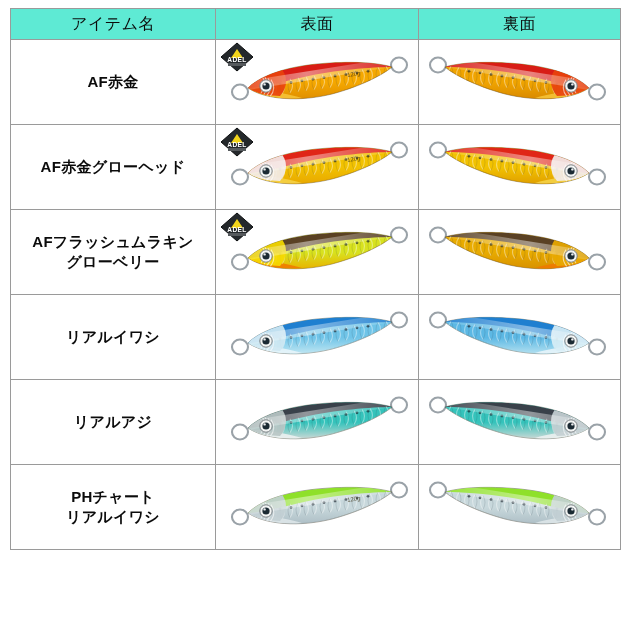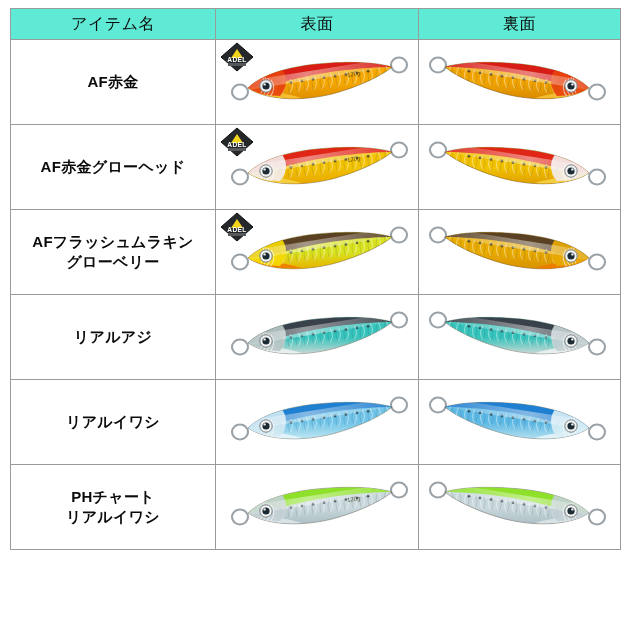--- a/index.html
+++ b/index.html
@@ -667,20 +667,205 @@
   <circle cx="42.6" cy="34.4" r="1.2" fill="#ffffff" opacity=".9"></circle>
   </g>
 
           </svg>
               </div>
             </div>
           </td>
         </tr>
         <tr>
           <td class="name-cell">
+            <div>リアルイワシ</div>
+          </td>
+          <td class="img-cell">
+            <div class="lure-wrap">
+              <div style="padding-top: 10px;">
+                <svg class="lure-svg" width="190" height="62" viewBox="0 0 190 62" role="img" aria-label="リアルイワシ 表面">
+            <g transform="">
+  <defs>
+    <linearGradient id="g3front-mid" x1="0" y1="0" x2="0" y2="1">
+      <stop offset="0%" stop-color="#6fc4e8"></stop>
+      <stop offset="55%" stop-color="#6fc4e8"></stop>
+      <stop offset="100%" stop-color="#bfe6f2"></stop>
+    </linearGradient>
+    <linearGradient id="g3front-shine" x1="0" y1="0" x2="1" y2="0">
+      <stop offset="0%" stop-color="rgba(255,255,255,0)"></stop>
+      <stop offset="45%" stop-color="rgba(255,255,255,.45)"></stop>
+      <stop offset="100%" stop-color="rgba(255,255,255,0)"></stop>
+    </linearGradient>
+    <clipPath id="g3front-clip">
+                        <path d="M 26 38 C 40 24, 70 15, 108 13 C 140 11, 160 14, 170 17 C 162 24, 140 36, 110 44 C 78 52, 44 50, 26 38 Z"></path>
+                      </clipPath>
+  </defs>
+
+  <g stroke="#9aa2a8" stroke-width="2.1" fill="none">
+    <ellipse cx="18" cy="42" rx="8" ry="7.5"></ellipse>
+    <ellipse cx="177" cy="15" rx="8" ry="7.5"></ellipse>
+  </g>
+
+  <path d="M 26 38 C 40 24, 70 15, 108 13 C 140 11, 160 14, 170 17 C 162 24, 140 36, 110 44 C 78 52, 44 50, 26 38 Z" fill="url(#g3front-mid)" stroke="rgba(60,50,30,.45)" stroke-width="0.9"></path>
+
+  <g clip-path="url(#g3front-clip)">
+    <path d="M 26 38 C 40 24, 70 15, 108 13 C 140 11, 160 14, 170 17 C 150 17, 112 20, 82 27 C 56 33, 36 38, 26 38 Z" fill="#1f7fd0"></path>
+    <path d="M 30 41 C 52 49, 82 50, 112 43 C 136 37, 156 27, 170 17 C 158 31, 132 42, 104 47 C 72 53, 44 50, 30 41 Z" fill="#bfe6f2" opacity="0.55"></path>
+    <path d="M 27 39 C 38 46, 58 50, 80 48 C 68 44, 48 41, 27 39 Z" fill="#eaf6fa" opacity="0.85"></path>
+    <path d="M 44 32 q 5 7 0 14" fill="none" stroke="rgba(255,255,255,.40)" stroke-width="1.1"></path>
+                      <path d="M 44 32 q -4 7 0 14" fill="none" stroke="rgba(40,60,70,.18)" stroke-width="0.8"></path>
+                      <path d="M 52 30.95 q 5 7 0 14" fill="none" stroke="rgba(255,255,255,.40)" stroke-width="1.1"></path>
+                      <path d="M 52 30.95 q -4 7 0 14" fill="none" stroke="rgba(40,60,70,.18)" stroke-width="0.8"></path>
+                      <path d="M 60 29.9 q 5 7 0 14" fill="none" stroke="rgba(255,255,255,.40)" stroke-width="1.1"></path>
+                      <path d="M 60 29.9 q -4 7 0 14" fill="none" stroke="rgba(40,60,70,.18)" stroke-width="0.8"></path>
+                      <path d="M 68 28.85 q 5 7 0 14" fill="none" stroke="rgba(255,255,255,.40)" stroke-width="1.1"></path>
+                      <path d="M 68 28.85 q -4 7 0 14" fill="none" stroke="rgba(40,60,70,.18)" stroke-width="0.8"></path>
+                      <path d="M 76 27.8 q 5 7 0 14" fill="none" stroke="rgba(255,255,255,.40)" stroke-width="1.1"></path>
+                      <path d="M 76 27.8 q -4 7 0 14" fill="none" stroke="rgba(40,60,70,.18)" stroke-width="0.8"></path>
+                      <path d="M 84 26.75 q 5 7 0 14" fill="none" stroke="rgba(255,255,255,.40)" stroke-width="1.1"></path>
+                      <path d="M 84 26.75 q -4 7 0 14" fill="none" stroke="rgba(40,60,70,.18)" stroke-width="0.8"></path>
+                      <path d="M 92 25.7 q 5 7 0 14" fill="none" stroke="rgba(255,255,255,.40)" stroke-width="1.1"></path>
+                      <path d="M 92 25.7 q -4 7 0 14" fill="none" stroke="rgba(40,60,70,.18)" stroke-width="0.8"></path>
+                      <path d="M 100 24.65 q 5 7 0 14" fill="none" stroke="rgba(255,255,255,.40)" stroke-width="1.1"></path>
+                      <path d="M 100 24.65 q -4 7 0 14" fill="none" stroke="rgba(40,60,70,.18)" stroke-width="0.8"></path>
+                      <path d="M 108 23.6 q 5 7 0 14" fill="none" stroke="rgba(255,255,255,.40)" stroke-width="1.1"></path>
+                      <path d="M 108 23.6 q -4 7 0 14" fill="none" stroke="rgba(40,60,70,.18)" stroke-width="0.8"></path>
+                      <path d="M 116 22.549999999999997 q 5 7 0 14" fill="none" stroke="rgba(255,255,255,.40)" stroke-width="1.1"></path>
+                      <path d="M 116 22.549999999999997 q -4 7 0 14" fill="none" stroke="rgba(40,60,70,.18)" stroke-width="0.8"></path>
+                      <path d="M 124 21.5 q 5 7 0 14" fill="none" stroke="rgba(255,255,255,.40)" stroke-width="1.1"></path>
+                      <path d="M 124 21.5 q -4 7 0 14" fill="none" stroke="rgba(40,60,70,.18)" stroke-width="0.8"></path>
+                      <path d="M 132 20.45 q 5 7 0 14" fill="none" stroke="rgba(255,255,255,.40)" stroke-width="1.1"></path>
+                      <path d="M 132 20.45 q -4 7 0 14" fill="none" stroke="rgba(40,60,70,.18)" stroke-width="0.8"></path>
+                      <path d="M 140 19.4 q 5 7 0 14" fill="none" stroke="rgba(255,255,255,.40)" stroke-width="1.1"></path>
+                      <path d="M 140 19.4 q -4 7 0 14" fill="none" stroke="rgba(40,60,70,.18)" stroke-width="0.8"></path>
+                      <path d="M 148 18.35 q 5 7 0 14" fill="none" stroke="rgba(255,255,255,.40)" stroke-width="1.1"></path>
+                      <path d="M 148 18.35 q -4 7 0 14" fill="none" stroke="rgba(40,60,70,.18)" stroke-width="0.8"></path>
+                      <path d="M 156 17.299999999999997 q 5 7 0 14" fill="none" stroke="rgba(255,255,255,.40)" stroke-width="1.1"></path>
+                      <path d="M 156 17.299999999999997 q -4 7 0 14" fill="none" stroke="rgba(40,60,70,.18)" stroke-width="0.8"></path>
+                      <path d="M 164 16.25 q 5 7 0 14" fill="none" stroke="rgba(255,255,255,.40)" stroke-width="1.1"></path>
+                      <path d="M 164 16.25 q -4 7 0 14" fill="none" stroke="rgba(40,60,70,.18)" stroke-width="0.8"></path>
+    <circle cx="58" cy="34" r="1.4" fill="rgba(20,30,40,.65)"></circle>
+                      <circle cx="69" cy="32.4" r="1.4" fill="rgba(20,30,40,.65)"></circle>
+                      <circle cx="80" cy="30.8" r="1.4" fill="rgba(20,30,40,.65)"></circle>
+                      <circle cx="91" cy="29.2" r="1.4" fill="rgba(20,30,40,.65)"></circle>
+                      <circle cx="102" cy="27.6" r="1.4" fill="rgba(20,30,40,.65)"></circle>
+                      <circle cx="113" cy="26" r="1.4" fill="rgba(20,30,40,.65)"></circle>
+                      <circle cx="124" cy="24.4" r="1.4" fill="rgba(20,30,40,.65)"></circle>
+                      <circle cx="135" cy="22.799999999999997" r="1.4" fill="rgba(20,30,40,.65)"></circle>
+                      <circle cx="146" cy="21.2" r="1.4" fill="rgba(20,30,40,.65)"></circle>
+    <path d="M 26 38 C 33 28, 44 21, 58 17 C 66 25, 66 37, 58 46 C 44 46, 33 43, 26 38 Z" fill="#cfe8f2" opacity="0.92"></path>
+    <path d="M 40 26 q 6 9 -1 17" fill="none" stroke="rgba(255,255,255,.6)" stroke-width="1.1"></path>
+                      <path d="M 43 27.2 q 6 9 -1 17" fill="none" stroke="rgba(255,255,255,.6)" stroke-width="1.1"></path>
+                      <path d="M 46 28.4 q 6 9 -1 17" fill="none" stroke="rgba(255,255,255,.6)" stroke-width="1.1"></path>
+                      <path d="M 49 29.6 q 6 9 -1 17" fill="none" stroke="rgba(255,255,255,.6)" stroke-width="1.1"></path>
+    <rect x="0" y="20" width="190" height="9" fill="url(#g3front-shine)" transform="rotate(-9 95 31)"></rect>
+  </g>
+
+  <circle cx="44" cy="36" r="6.2" fill="#f2f4f3" stroke="#6d7478" stroke-width="0.9"></circle>
+  <circle cx="44" cy="36" r="3.6" fill="#1b2a33"></circle>
+  <circle cx="42.6" cy="34.4" r="1.2" fill="#ffffff" opacity=".9"></circle>
+  </g>
+
+          </svg>
+              </div>
+            </div>
+          </td>
+          <td class="img-cell">
+            <div class="lure-wrap">
+              <div style="padding-top: 10px;">
+                <svg class="lure-svg" width="190" height="62" viewBox="0 0 190 62" role="img" aria-label="リアルイワシ 裏面">
+            <g transform="translate(190,0) scale(-1,1)">
+  <defs>
+    <linearGradient id="g3back-mid" x1="0" y1="0" x2="0" y2="1">
+      <stop offset="0%" stop-color="#5cb8e4"></stop>
+      <stop offset="55%" stop-color="#5cb8e4"></stop>
+      <stop offset="100%" stop-color="#b2e0f0"></stop>
+    </linearGradient>
+    <linearGradient id="g3back-shine" x1="0" y1="0" x2="1" y2="0">
+      <stop offset="0%" stop-color="rgba(255,255,255,0)"></stop>
+      <stop offset="45%" stop-color="rgba(255,255,255,.45)"></stop>
+      <stop offset="100%" stop-color="rgba(255,255,255,0)"></stop>
+    </linearGradient>
+    <clipPath id="g3back-clip">
+                        <path d="M 26 38 C 40 24, 70 15, 108 13 C 140 11, 160 14, 170 17 C 162 24, 140 36, 110 44 C 78 52, 44 50, 26 38 Z"></path>
+                      </clipPath>
+  </defs>
+
+  <g stroke="#9aa2a8" stroke-width="2.1" fill="none">
+    <ellipse cx="18" cy="42" rx="8" ry="7.5"></ellipse>
+    <ellipse cx="177" cy="15" rx="8" ry="7.5"></ellipse>
+  </g>
+
+  <path d="M 26 38 C 40 24, 70 15, 108 13 C 140 11, 160 14, 170 17 C 162 24, 140 36, 110 44 C 78 52, 44 50, 26 38 Z" fill="url(#g3back-mid)" stroke="rgba(60,50,30,.45)" stroke-width="0.9"></path>
+
+  <g clip-path="url(#g3back-clip)">
+    <path d="M 26 38 C 40 24, 70 15, 108 13 C 140 11, 160 14, 170 17 C 150 17, 112 20, 82 27 C 56 33, 36 38, 26 38 Z" fill="#1f7fd0"></path>
+    <path d="M 30 41 C 52 49, 82 50, 112 43 C 136 37, 156 27, 170 17 C 158 31, 132 42, 104 47 C 72 53, 44 50, 30 41 Z" fill="#b2e0f0" opacity="0.55"></path>
+    <path d="M 27 39 C 38 46, 58 50, 80 48 C 68 44, 48 41, 27 39 Z" fill="#eaf6fa" opacity="0.85"></path>
+    <path d="M 44 32 q 5 7 0 14" fill="none" stroke="rgba(255,255,255,.40)" stroke-width="1.1"></path>
+                      <path d="M 44 32 q -4 7 0 14" fill="none" stroke="rgba(40,60,70,.18)" stroke-width="0.8"></path>
+                      <path d="M 52 30.95 q 5 7 0 14" fill="none" stroke="rgba(255,255,255,.40)" stroke-width="1.1"></path>
+                      <path d="M 52 30.95 q -4 7 0 14" fill="none" stroke="rgba(40,60,70,.18)" stroke-width="0.8"></path>
+                      <path d="M 60 29.9 q 5 7 0 14" fill="none" stroke="rgba(255,255,255,.40)" stroke-width="1.1"></path>
+                      <path d="M 60 29.9 q -4 7 0 14" fill="none" stroke="rgba(40,60,70,.18)" stroke-width="0.8"></path>
+                      <path d="M 68 28.85 q 5 7 0 14" fill="none" stroke="rgba(255,255,255,.40)" stroke-width="1.1"></path>
+                      <path d="M 68 28.85 q -4 7 0 14" fill="none" stroke="rgba(40,60,70,.18)" stroke-width="0.8"></path>
+                      <path d="M 76 27.8 q 5 7 0 14" fill="none" stroke="rgba(255,255,255,.40)" stroke-width="1.1"></path>
+                      <path d="M 76 27.8 q -4 7 0 14" fill="none" stroke="rgba(40,60,70,.18)" stroke-width="0.8"></path>
+                      <path d="M 84 26.75 q 5 7 0 14" fill="none" stroke="rgba(255,255,255,.40)" stroke-width="1.1"></path>
+                      <path d="M 84 26.75 q -4 7 0 14" fill="none" stroke="rgba(40,60,70,.18)" stroke-width="0.8"></path>
+                      <path d="M 92 25.7 q 5 7 0 14" fill="none" stroke="rgba(255,255,255,.40)" stroke-width="1.1"></path>
+                      <path d="M 92 25.7 q -4 7 0 14" fill="none" stroke="rgba(40,60,70,.18)" stroke-width="0.8"></path>
+                      <path d="M 100 24.65 q 5 7 0 14" fill="none" stroke="rgba(255,255,255,.40)" stroke-width="1.1"></path>
+                      <path d="M 100 24.65 q -4 7 0 14" fill="none" stroke="rgba(40,60,70,.18)" stroke-width="0.8"></path>
+                      <path d="M 108 23.6 q 5 7 0 14" fill="none" stroke="rgba(255,255,255,.40)" stroke-width="1.1"></path>
+                      <path d="M 108 23.6 q -4 7 0 14" fill="none" stroke="rgba(40,60,70,.18)" stroke-width="0.8"></path>
+                      <path d="M 116 22.549999999999997 q 5 7 0 14" fill="none" stroke="rgba(255,255,255,.40)" stroke-width="1.1"></path>
+                      <path d="M 116 22.549999999999997 q -4 7 0 14" fill="none" stroke="rgba(40,60,70,.18)" stroke-width="0.8"></path>
+                      <path d="M 124 21.5 q 5 7 0 14" fill="none" stroke="rgba(255,255,255,.40)" stroke-width="1.1"></path>
+                      <path d="M 124 21.5 q -4 7 0 14" fill="none" stroke="rgba(40,60,70,.18)" stroke-width="0.8"></path>
+                      <path d="M 132 20.45 q 5 7 0 14" fill="none" stroke="rgba(255,255,255,.40)" stroke-width="1.1"></path>
+                      <path d="M 132 20.45 q -4 7 0 14" fill="none" stroke="rgba(40,60,70,.18)" stroke-width="0.8"></path>
+                      <path d="M 140 19.4 q 5 7 0 14" fill="none" stroke="rgba(255,255,255,.40)" stroke-width="1.1"></path>
+                      <path d="M 140 19.4 q -4 7 0 14" fill="none" stroke="rgba(40,60,70,.18)" stroke-width="0.8"></path>
+                      <path d="M 148 18.35 q 5 7 0 14" fill="none" stroke="rgba(255,255,255,.40)" stroke-width="1.1"></path>
+                      <path d="M 148 18.35 q -4 7 0 14" fill="none" stroke="rgba(40,60,70,.18)" stroke-width="0.8"></path>
+                      <path d="M 156 17.299999999999997 q 5 7 0 14" fill="none" stroke="rgba(255,255,255,.40)" stroke-width="1.1"></path>
+                      <path d="M 156 17.299999999999997 q -4 7 0 14" fill="none" stroke="rgba(40,60,70,.18)" stroke-width="0.8"></path>
+                      <path d="M 164 16.25 q 5 7 0 14" fill="none" stroke="rgba(255,255,255,.40)" stroke-width="1.1"></path>
+                      <path d="M 164 16.25 q -4 7 0 14" fill="none" stroke="rgba(40,60,70,.18)" stroke-width="0.8"></path>
+    <circle cx="58" cy="34" r="1.4" fill="rgba(20,30,40,.65)"></circle>
+                      <circle cx="69" cy="32.4" r="1.4" fill="rgba(20,30,40,.65)"></circle>
+                      <circle cx="80" cy="30.8" r="1.4" fill="rgba(20,30,40,.65)"></circle>
+                      <circle cx="91" cy="29.2" r="1.4" fill="rgba(20,30,40,.65)"></circle>
+                      <circle cx="102" cy="27.6" r="1.4" fill="rgba(20,30,40,.65)"></circle>
+                      <circle cx="113" cy="26" r="1.4" fill="rgba(20,30,40,.65)"></circle>
+                      <circle cx="124" cy="24.4" r="1.4" fill="rgba(20,30,40,.65)"></circle>
+                      <circle cx="135" cy="22.799999999999997" r="1.4" fill="rgba(20,30,40,.65)"></circle>
+                      <circle cx="146" cy="21.2" r="1.4" fill="rgba(20,30,40,.65)"></circle>
+    <path d="M 26 38 C 33 28, 44 21, 58 17 C 66 25, 66 37, 58 46 C 44 46, 33 43, 26 38 Z" fill="#d8eef5" opacity="0.92"></path>
+    <path d="M 40 26 q 6 9 -1 17" fill="none" stroke="rgba(255,255,255,.6)" stroke-width="1.1"></path>
+                      <path d="M 43 27.2 q 6 9 -1 17" fill="none" stroke="rgba(255,255,255,.6)" stroke-width="1.1"></path>
+                      <path d="M 46 28.4 q 6 9 -1 17" fill="none" stroke="rgba(255,255,255,.6)" stroke-width="1.1"></path>
+                      <path d="M 49 29.6 q 6 9 -1 17" fill="none" stroke="rgba(255,255,255,.6)" stroke-width="1.1"></path>
+    <rect x="0" y="20" width="190" height="9" fill="url(#g3back-shine)" transform="rotate(-9 95 31)"></rect>
+  </g>
+
+  <circle cx="44" cy="36" r="6.2" fill="#f2f4f3" stroke="#6d7478" stroke-width="0.9"></circle>
+  <circle cx="44" cy="36" r="3.6" fill="#1b2a33"></circle>
+  <circle cx="42.6" cy="34.4" r="1.2" fill="#ffffff" opacity=".9"></circle>
+  </g>
+
+          </svg>
+              </div>
+            </div>
+          </td>
+        </tr>
+        <tr>
+          <td class="name-cell">
             <div>リアルアジ</div>
           </td>
           <td class="img-cell">
             <div class="lure-wrap">
               <div style="padding-top: 10px;">
                 <svg class="lure-svg" width="190" height="62" viewBox="0 0 190 62" role="img" aria-label="リアルアジ 表面">
             <g transform="">
   <defs>
     <linearGradient id="g4front-mid" x1="0" y1="0" x2="0" y2="1">
       <stop offset="0%" stop-color="#35c3bb"></stop>
@@ -852,205 +1037,20 @@
   <circle cx="42.6" cy="34.4" r="1.2" fill="#ffffff" opacity=".9"></circle>
   </g>
 
           </svg>
               </div>
             </div>
           </td>
         </tr>
         <tr>
           <td class="name-cell">
-            <div>リアルイワシ</div>
-          </td>
-          <td class="img-cell">
-            <div class="lure-wrap">
-              <div style="padding-top: 10px;">
-                <svg class="lure-svg" width="190" height="62" viewBox="0 0 190 62" role="img" aria-label="リアルイワシ 表面">
-            <g transform="">
-  <defs>
-    <linearGradient id="g3front-mid" x1="0" y1="0" x2="0" y2="1">
-      <stop offset="0%" stop-color="#6fc4e8"></stop>
-      <stop offset="55%" stop-color="#6fc4e8"></stop>
-      <stop offset="100%" stop-color="#bfe6f2"></stop>
-    </linearGradient>
-    <linearGradient id="g3front-shine" x1="0" y1="0" x2="1" y2="0">
-      <stop offset="0%" stop-color="rgba(255,255,255,0)"></stop>
-      <stop offset="45%" stop-color="rgba(255,255,255,.45)"></stop>
-      <stop offset="100%" stop-color="rgba(255,255,255,0)"></stop>
-    </linearGradient>
-    <clipPath id="g3front-clip">
-                        <path d="M 26 38 C 40 24, 70 15, 108 13 C 140 11, 160 14, 170 17 C 162 24, 140 36, 110 44 C 78 52, 44 50, 26 38 Z"></path>
-                      </clipPath>
-  </defs>
-
-  <g stroke="#9aa2a8" stroke-width="2.1" fill="none">
-    <ellipse cx="18" cy="42" rx="8" ry="7.5"></ellipse>
-    <ellipse cx="177" cy="15" rx="8" ry="7.5"></ellipse>
-  </g>
-
-  <path d="M 26 38 C 40 24, 70 15, 108 13 C 140 11, 160 14, 170 17 C 162 24, 140 36, 110 44 C 78 52, 44 50, 26 38 Z" fill="url(#g3front-mid)" stroke="rgba(60,50,30,.45)" stroke-width="0.9"></path>
-
-  <g clip-path="url(#g3front-clip)">
-    <path d="M 26 38 C 40 24, 70 15, 108 13 C 140 11, 160 14, 170 17 C 150 17, 112 20, 82 27 C 56 33, 36 38, 26 38 Z" fill="#1f7fd0"></path>
-    <path d="M 30 41 C 52 49, 82 50, 112 43 C 136 37, 156 27, 170 17 C 158 31, 132 42, 104 47 C 72 53, 44 50, 30 41 Z" fill="#bfe6f2" opacity="0.55"></path>
-    <path d="M 27 39 C 38 46, 58 50, 80 48 C 68 44, 48 41, 27 39 Z" fill="#eaf6fa" opacity="0.85"></path>
-    <path d="M 44 32 q 5 7 0 14" fill="none" stroke="rgba(255,255,255,.40)" stroke-width="1.1"></path>
-                      <path d="M 44 32 q -4 7 0 14" fill="none" stroke="rgba(40,60,70,.18)" stroke-width="0.8"></path>
-                      <path d="M 52 30.95 q 5 7 0 14" fill="none" stroke="rgba(255,255,255,.40)" stroke-width="1.1"></path>
-                      <path d="M 52 30.95 q -4 7 0 14" fill="none" stroke="rgba(40,60,70,.18)" stroke-width="0.8"></path>
-                      <path d="M 60 29.9 q 5 7 0 14" fill="none" stroke="rgba(255,255,255,.40)" stroke-width="1.1"></path>
-                      <path d="M 60 29.9 q -4 7 0 14" fill="none" stroke="rgba(40,60,70,.18)" stroke-width="0.8"></path>
-                      <path d="M 68 28.85 q 5 7 0 14" fill="none" stroke="rgba(255,255,255,.40)" stroke-width="1.1"></path>
-                      <path d="M 68 28.85 q -4 7 0 14" fill="none" stroke="rgba(40,60,70,.18)" stroke-width="0.8"></path>
-                      <path d="M 76 27.8 q 5 7 0 14" fill="none" stroke="rgba(255,255,255,.40)" stroke-width="1.1"></path>
-                      <path d="M 76 27.8 q -4 7 0 14" fill="none" stroke="rgba(40,60,70,.18)" stroke-width="0.8"></path>
-                      <path d="M 84 26.75 q 5 7 0 14" fill="none" stroke="rgba(255,255,255,.40)" stroke-width="1.1"></path>
-                      <path d="M 84 26.75 q -4 7 0 14" fill="none" stroke="rgba(40,60,70,.18)" stroke-width="0.8"></path>
-                      <path d="M 92 25.7 q 5 7 0 14" fill="none" stroke="rgba(255,255,255,.40)" stroke-width="1.1"></path>
-                      <path d="M 92 25.7 q -4 7 0 14" fill="none" stroke="rgba(40,60,70,.18)" stroke-width="0.8"></path>
-                      <path d="M 100 24.65 q 5 7 0 14" fill="none" stroke="rgba(255,255,255,.40)" stroke-width="1.1"></path>
-                      <path d="M 100 24.65 q -4 7 0 14" fill="none" stroke="rgba(40,60,70,.18)" stroke-width="0.8"></path>
-                      <path d="M 108 23.6 q 5 7 0 14" fill="none" stroke="rgba(255,255,255,.40)" stroke-width="1.1"></path>
-                      <path d="M 108 23.6 q -4 7 0 14" fill="none" stroke="rgba(40,60,70,.18)" stroke-width="0.8"></path>
-                      <path d="M 116 22.549999999999997 q 5 7 0 14" fill="none" stroke="rgba(255,255,255,.40)" stroke-width="1.1"></path>
-                      <path d="M 116 22.549999999999997 q -4 7 0 14" fill="none" stroke="rgba(40,60,70,.18)" stroke-width="0.8"></path>
-                      <path d="M 124 21.5 q 5 7 0 14" fill="none" stroke="rgba(255,255,255,.40)" stroke-width="1.1"></path>
-                      <path d="M 124 21.5 q -4 7 0 14" fill="none" stroke="rgba(40,60,70,.18)" stroke-width="0.8"></path>
-                      <path d="M 132 20.45 q 5 7 0 14" fill="none" stroke="rgba(255,255,255,.40)" stroke-width="1.1"></path>
-                      <path d="M 132 20.45 q -4 7 0 14" fill="none" stroke="rgba(40,60,70,.18)" stroke-width="0.8"></path>
-                      <path d="M 140 19.4 q 5 7 0 14" fill="none" stroke="rgba(255,255,255,.40)" stroke-width="1.1"></path>
-                      <path d="M 140 19.4 q -4 7 0 14" fill="none" stroke="rgba(40,60,70,.18)" stroke-width="0.8"></path>
-                      <path d="M 148 18.35 q 5 7 0 14" fill="none" stroke="rgba(255,255,255,.40)" stroke-width="1.1"></path>
-                      <path d="M 148 18.35 q -4 7 0 14" fill="none" stroke="rgba(40,60,70,.18)" stroke-width="0.8"></path>
-                      <path d="M 156 17.299999999999997 q 5 7 0 14" fill="none" stroke="rgba(255,255,255,.40)" stroke-width="1.1"></path>
-                      <path d="M 156 17.299999999999997 q -4 7 0 14" fill="none" stroke="rgba(40,60,70,.18)" stroke-width="0.8"></path>
-                      <path d="M 164 16.25 q 5 7 0 14" fill="none" stroke="rgba(255,255,255,.40)" stroke-width="1.1"></path>
-                      <path d="M 164 16.25 q -4 7 0 14" fill="none" stroke="rgba(40,60,70,.18)" stroke-width="0.8"></path>
-    <circle cx="58" cy="34" r="1.4" fill="rgba(20,30,40,.65)"></circle>
-                      <circle cx="69" cy="32.4" r="1.4" fill="rgba(20,30,40,.65)"></circle>
-                      <circle cx="80" cy="30.8" r="1.4" fill="rgba(20,30,40,.65)"></circle>
-                      <circle cx="91" cy="29.2" r="1.4" fill="rgba(20,30,40,.65)"></circle>
-                      <circle cx="102" cy="27.6" r="1.4" fill="rgba(20,30,40,.65)"></circle>
-                      <circle cx="113" cy="26" r="1.4" fill="rgba(20,30,40,.65)"></circle>
-                      <circle cx="124" cy="24.4" r="1.4" fill="rgba(20,30,40,.65)"></circle>
-                      <circle cx="135" cy="22.799999999999997" r="1.4" fill="rgba(20,30,40,.65)"></circle>
-                      <circle cx="146" cy="21.2" r="1.4" fill="rgba(20,30,40,.65)"></circle>
-    <path d="M 26 38 C 33 28, 44 21, 58 17 C 66 25, 66 37, 58 46 C 44 46, 33 43, 26 38 Z" fill="#cfe8f2" opacity="0.92"></path>
-    <path d="M 40 26 q 6 9 -1 17" fill="none" stroke="rgba(255,255,255,.6)" stroke-width="1.1"></path>
-                      <path d="M 43 27.2 q 6 9 -1 17" fill="none" stroke="rgba(255,255,255,.6)" stroke-width="1.1"></path>
-                      <path d="M 46 28.4 q 6 9 -1 17" fill="none" stroke="rgba(255,255,255,.6)" stroke-width="1.1"></path>
-                      <path d="M 49 29.6 q 6 9 -1 17" fill="none" stroke="rgba(255,255,255,.6)" stroke-width="1.1"></path>
-    <rect x="0" y="20" width="190" height="9" fill="url(#g3front-shine)" transform="rotate(-9 95 31)"></rect>
-  </g>
-
-  <circle cx="44" cy="36" r="6.2" fill="#f2f4f3" stroke="#6d7478" stroke-width="0.9"></circle>
-  <circle cx="44" cy="36" r="3.6" fill="#1b2a33"></circle>
-  <circle cx="42.6" cy="34.4" r="1.2" fill="#ffffff" opacity=".9"></circle>
-  </g>
-
-          </svg>
-              </div>
-            </div>
-          </td>
-          <td class="img-cell">
-            <div class="lure-wrap">
-              <div style="padding-top: 10px;">
-                <svg class="lure-svg" width="190" height="62" viewBox="0 0 190 62" role="img" aria-label="リアルイワシ 裏面">
-            <g transform="translate(190,0) scale(-1,1)">
-  <defs>
-    <linearGradient id="g3back-mid" x1="0" y1="0" x2="0" y2="1">
-      <stop offset="0%" stop-color="#5cb8e4"></stop>
-      <stop offset="55%" stop-color="#5cb8e4"></stop>
-      <stop offset="100%" stop-color="#b2e0f0"></stop>
-    </linearGradient>
-    <linearGradient id="g3back-shine" x1="0" y1="0" x2="1" y2="0">
-      <stop offset="0%" stop-color="rgba(255,255,255,0)"></stop>
-      <stop offset="45%" stop-color="rgba(255,255,255,.45)"></stop>
-      <stop offset="100%" stop-color="rgba(255,255,255,0)"></stop>
-    </linearGradient>
-    <clipPath id="g3back-clip">
-                        <path d="M 26 38 C 40 24, 70 15, 108 13 C 140 11, 160 14, 170 17 C 162 24, 140 36, 110 44 C 78 52, 44 50, 26 38 Z"></path>
-                      </clipPath>
-  </defs>
-
-  <g stroke="#9aa2a8" stroke-width="2.1" fill="none">
-    <ellipse cx="18" cy="42" rx="8" ry="7.5"></ellipse>
-    <ellipse cx="177" cy="15" rx="8" ry="7.5"></ellipse>
-  </g>
-
-  <path d="M 26 38 C 40 24, 70 15, 108 13 C 140 11, 160 14, 170 17 C 162 24, 140 36, 110 44 C 78 52, 44 50, 26 38 Z" fill="url(#g3back-mid)" stroke="rgba(60,50,30,.45)" stroke-width="0.9"></path>
-
-  <g clip-path="url(#g3back-clip)">
-    <path d="M 26 38 C 40 24, 70 15, 108 13 C 140 11, 160 14, 170 17 C 150 17, 112 20, 82 27 C 56 33, 36 38, 26 38 Z" fill="#1f7fd0"></path>
-    <path d="M 30 41 C 52 49, 82 50, 112 43 C 136 37, 156 27, 170 17 C 158 31, 132 42, 104 47 C 72 53, 44 50, 30 41 Z" fill="#b2e0f0" opacity="0.55"></path>
-    <path d="M 27 39 C 38 46, 58 50, 80 48 C 68 44, 48 41, 27 39 Z" fill="#eaf6fa" opacity="0.85"></path>
-    <path d="M 44 32 q 5 7 0 14" fill="none" stroke="rgba(255,255,255,.40)" stroke-width="1.1"></path>
-                      <path d="M 44 32 q -4 7 0 14" fill="none" stroke="rgba(40,60,70,.18)" stroke-width="0.8"></path>
-                      <path d="M 52 30.95 q 5 7 0 14" fill="none" stroke="rgba(255,255,255,.40)" stroke-width="1.1"></path>
-                      <path d="M 52 30.95 q -4 7 0 14" fill="none" stroke="rgba(40,60,70,.18)" stroke-width="0.8"></path>
-                      <path d="M 60 29.9 q 5 7 0 14" fill="none" stroke="rgba(255,255,255,.40)" stroke-width="1.1"></path>
-                      <path d="M 60 29.9 q -4 7 0 14" fill="none" stroke="rgba(40,60,70,.18)" stroke-width="0.8"></path>
-                      <path d="M 68 28.85 q 5 7 0 14" fill="none" stroke="rgba(255,255,255,.40)" stroke-width="1.1"></path>
-                      <path d="M 68 28.85 q -4 7 0 14" fill="none" stroke="rgba(40,60,70,.18)" stroke-width="0.8"></path>
-                      <path d="M 76 27.8 q 5 7 0 14" fill="none" stroke="rgba(255,255,255,.40)" stroke-width="1.1"></path>
-                      <path d="M 76 27.8 q -4 7 0 14" fill="none" stroke="rgba(40,60,70,.18)" stroke-width="0.8"></path>
-                      <path d="M 84 26.75 q 5 7 0 14" fill="none" stroke="rgba(255,255,255,.40)" stroke-width="1.1"></path>
-                      <path d="M 84 26.75 q -4 7 0 14" fill="none" stroke="rgba(40,60,70,.18)" stroke-width="0.8"></path>
-                      <path d="M 92 25.7 q 5 7 0 14" fill="none" stroke="rgba(255,255,255,.40)" stroke-width="1.1"></path>
-                      <path d="M 92 25.7 q -4 7 0 14" fill="none" stroke="rgba(40,60,70,.18)" stroke-width="0.8"></path>
-                      <path d="M 100 24.65 q 5 7 0 14" fill="none" stroke="rgba(255,255,255,.40)" stroke-width="1.1"></path>
-                      <path d="M 100 24.65 q -4 7 0 14" fill="none" stroke="rgba(40,60,70,.18)" stroke-width="0.8"></path>
-                      <path d="M 108 23.6 q 5 7 0 14" fill="none" stroke="rgba(255,255,255,.40)" stroke-width="1.1"></path>
-                      <path d="M 108 23.6 q -4 7 0 14" fill="none" stroke="rgba(40,60,70,.18)" stroke-width="0.8"></path>
-                      <path d="M 116 22.549999999999997 q 5 7 0 14" fill="none" stroke="rgba(255,255,255,.40)" stroke-width="1.1"></path>
-                      <path d="M 116 22.549999999999997 q -4 7 0 14" fill="none" stroke="rgba(40,60,70,.18)" stroke-width="0.8"></path>
-                      <path d="M 124 21.5 q 5 7 0 14" fill="none" stroke="rgba(255,255,255,.40)" stroke-width="1.1"></path>
-                      <path d="M 124 21.5 q -4 7 0 14" fill="none" stroke="rgba(40,60,70,.18)" stroke-width="0.8"></path>
-                      <path d="M 132 20.45 q 5 7 0 14" fill="none" stroke="rgba(255,255,255,.40)" stroke-width="1.1"></path>
-                      <path d="M 132 20.45 q -4 7 0 14" fill="none" stroke="rgba(40,60,70,.18)" stroke-width="0.8"></path>
-                      <path d="M 140 19.4 q 5 7 0 14" fill="none" stroke="rgba(255,255,255,.40)" stroke-width="1.1"></path>
-                      <path d="M 140 19.4 q -4 7 0 14" fill="none" stroke="rgba(40,60,70,.18)" stroke-width="0.8"></path>
-                      <path d="M 148 18.35 q 5 7 0 14" fill="none" stroke="rgba(255,255,255,.40)" stroke-width="1.1"></path>
-                      <path d="M 148 18.35 q -4 7 0 14" fill="none" stroke="rgba(40,60,70,.18)" stroke-width="0.8"></path>
-                      <path d="M 156 17.299999999999997 q 5 7 0 14" fill="none" stroke="rgba(255,255,255,.40)" stroke-width="1.1"></path>
-                      <path d="M 156 17.299999999999997 q -4 7 0 14" fill="none" stroke="rgba(40,60,70,.18)" stroke-width="0.8"></path>
-                      <path d="M 164 16.25 q 5 7 0 14" fill="none" stroke="rgba(255,255,255,.40)" stroke-width="1.1"></path>
-                      <path d="M 164 16.25 q -4 7 0 14" fill="none" stroke="rgba(40,60,70,.18)" stroke-width="0.8"></path>
-    <circle cx="58" cy="34" r="1.4" fill="rgba(20,30,40,.65)"></circle>
-                      <circle cx="69" cy="32.4" r="1.4" fill="rgba(20,30,40,.65)"></circle>
-                      <circle cx="80" cy="30.8" r="1.4" fill="rgba(20,30,40,.65)"></circle>
-                      <circle cx="91" cy="29.2" r="1.4" fill="rgba(20,30,40,.65)"></circle>
-                      <circle cx="102" cy="27.6" r="1.4" fill="rgba(20,30,40,.65)"></circle>
-                      <circle cx="113" cy="26" r="1.4" fill="rgba(20,30,40,.65)"></circle>
-                      <circle cx="124" cy="24.4" r="1.4" fill="rgba(20,30,40,.65)"></circle>
-                      <circle cx="135" cy="22.799999999999997" r="1.4" fill="rgba(20,30,40,.65)"></circle>
-                      <circle cx="146" cy="21.2" r="1.4" fill="rgba(20,30,40,.65)"></circle>
-    <path d="M 26 38 C 33 28, 44 21, 58 17 C 66 25, 66 37, 58 46 C 44 46, 33 43, 26 38 Z" fill="#d8eef5" opacity="0.92"></path>
-    <path d="M 40 26 q 6 9 -1 17" fill="none" stroke="rgba(255,255,255,.6)" stroke-width="1.1"></path>
-                      <path d="M 43 27.2 q 6 9 -1 17" fill="none" stroke="rgba(255,255,255,.6)" stroke-width="1.1"></path>
-                      <path d="M 46 28.4 q 6 9 -1 17" fill="none" stroke="rgba(255,255,255,.6)" stroke-width="1.1"></path>
-                      <path d="M 49 29.6 q 6 9 -1 17" fill="none" stroke="rgba(255,255,255,.6)" stroke-width="1.1"></path>
-    <rect x="0" y="20" width="190" height="9" fill="url(#g3back-shine)" transform="rotate(-9 95 31)"></rect>
-  </g>
-
-  <circle cx="44" cy="36" r="6.2" fill="#f2f4f3" stroke="#6d7478" stroke-width="0.9"></circle>
-  <circle cx="44" cy="36" r="3.6" fill="#1b2a33"></circle>
-  <circle cx="42.6" cy="34.4" r="1.2" fill="#ffffff" opacity=".9"></circle>
-  </g>
-
-          </svg>
-              </div>
-            </div>
-          </td>
-        </tr>
-        <tr>
-          <td class="name-cell">
             <div>PHチャート</div>
             <div>リアルイワシ</div>
           </td>
           <td class="img-cell">
             <div class="lure-wrap">
               <div style="padding-top: 10px;">
                 <svg class="lure-svg" width="190" height="62" viewBox="0 0 190 62" role="img" aria-label="PHチャートグローベリー 表面">
             <g transform="">
   <defs>
     <linearGradient id="g5front-mid" x1="0" y1="0" x2="0" y2="1">

